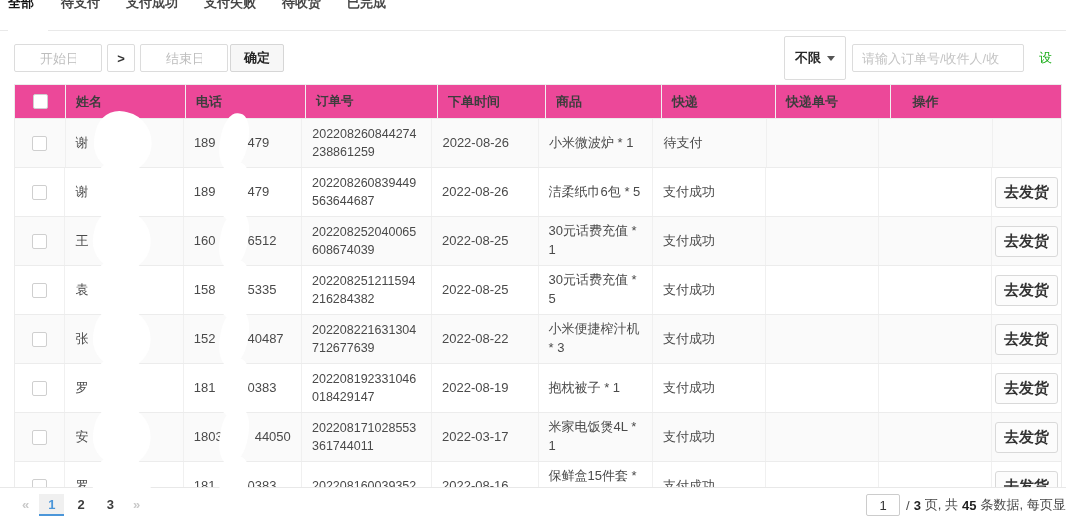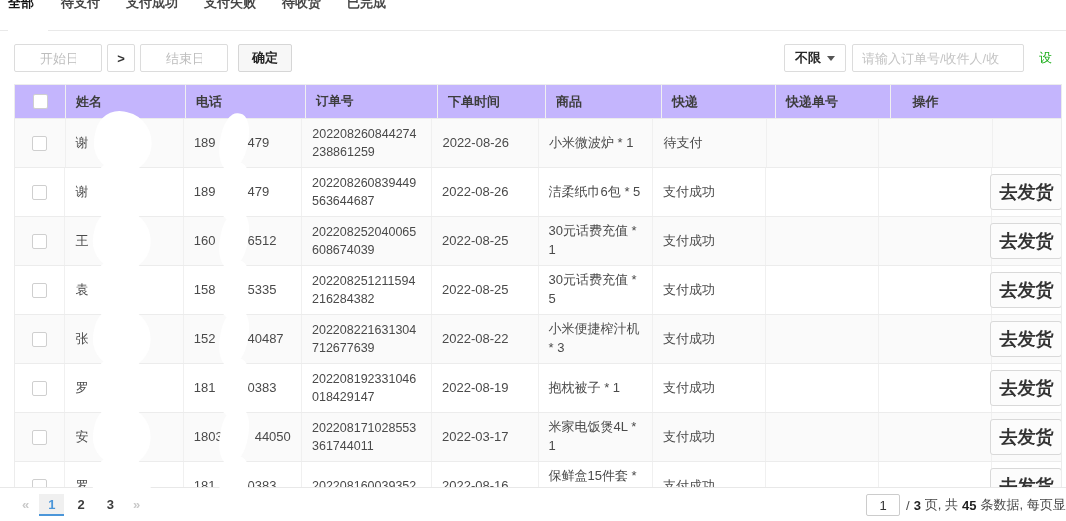--- a/index.html
+++ b/index.html
@@ -15,55 +15,55 @@
   .tab.active { color:#141414; border-bottom:1px solid #fff; }
 
   
   .filterbar { margin:13px 14px 12px; display:flex; justify-content:space-between; align-items:center; height:28px; }
   .f-left, .f-right { display:flex; align-items:center; }
   .date-input { width:88px; height:28px; border:1px solid #dcdcdc; border-radius:2px; padding:0 25px;
                 font-size:13px; color:#555; background:#fff; outline:none; font-family:inherit; }
   .date-input::placeholder { color:#bdbdbd; }
   .arrow-btn { width:28px; height:28px; border:1px solid #dcdcdc; border-radius:2px; margin:0 5px;
                display:inline-flex; align-items:center; justify-content:center; font-weight:700; color:#333; background:#fff; }
-  .confirm-btn { height:28px; margin-left:10px; padding:0 13px; border:1px solid #d6d6d6; border-radius:2px;
+  .confirm-btn { height:28px; margin-left:2px; padding:0 13px; border:1px solid #d6d6d6; border-radius:2px;
                  background:#f7f7f7; font-weight:700; color:#262626; font-size:13px; cursor:pointer; font-family:inherit; }
-  .dd-btn { height:28px; padding:0 10px; border:1px solid #dcdcdc; border-radius:2px; background:#fff;
+  .dd-btn { height:44px; padding:0 10px; border:1px solid #dcdcdc; border-radius:2px; background:#fff;
             font-weight:700; color:#262626; font-size:13px; display:inline-flex; align-items:center; gap:6px;
             cursor:pointer; font-family:inherit; }
   .caret { width:0; height:0; border-left:4px solid transparent; border-right:4px solid transparent;
            border-top:5px solid #555; display:inline-block; }
   .search-input { width:172px; height:28px; border:1px solid #dcdcdc; border-radius:2px; margin-left:6px;
                   padding:0 9px; font-size:13px; outline:none; font-family:inherit; color:#ef4444; }
   .search-input::placeholder { color:#c4c4c4; }
   .settings-link { margin-left:15px; color:#1aad19; font-weight:500; white-space:nowrap; cursor:pointer; text-decoration:none; }
 
   
   .table { margin-left:14px; width:1048px; height:404px; border:1px solid #ececec; border-bottom:none; overflow:hidden; }
-  .thead { display:flex; height:34px; border-bottom:1px solid #ececec; background:#c4b5fd; }
+  .thead { display:flex; height:34px; border-bottom:1px solid #ececec; background:#ec4899; }
   .th { display:flex; align-items:center; padding:0 10px; font-weight:600; color:#3d3d3d; border-right:1px solid #f0f0f0; }
   .th:last-child { border-right:none; }
   .tr { display:flex; height:49px; border-bottom:1px solid #ececec; background:#fff; }
   .tr.odd { background:#fafafa; }
   .td { display:flex; align-items:center; padding:0 10px; color:#4a4a4a; border-right:1px solid #f0f0f0;
         position:relative; line-height:1.45; }
   .td:last-child { border-right:none; }
   .c-check { width:51px; justify-content:center; }
   .c-name { width:120px; }
   .c-phone { width:120px; }
   .c-order { width:132px; word-break:break-all; font-size:12.5px; }
   .c-date { width:108px; }
   .c-product { width:116px; flex-wrap:wrap; word-break:break-all; align-content:center; }
   .c-status { width:115px; }
   .c-courier { width:114px; }
   .c-tracking { width:115px; }
   .c-action { width:69px; justify-content:center; }
   .checkbox { width:15px; height:15px; border:1px solid #cfcfcf; border-radius:2px; background:#fff; display:inline-block; cursor:pointer; }
   .ship-btn { border:1px solid #d9d9d9; background:#fcfcfc; border-radius:3px; padding:5px 8px;
-              font-weight:700; font-size:18px; color:#333; cursor:pointer; white-space:nowrap; font-family:inherit; }
+              font-weight:700; font-size:15px; color:#333; cursor:pointer; white-space:nowrap; font-family:inherit; }
   .ph-gap { display:inline-block; width:32px; }
   .redact { position:absolute; background:#fff; z-index:3; pointer-events:none; }
   .redact-name { left:28px; top:-7px; width:58px; height:60px; transform:rotate(12deg); border-radius:42% 55% 48% 50%; }
   .redact-phone { left:36px; top:-6px; width:28px; height:58px; transform:rotate(9deg); border-radius:48% 42% 52% 46%; }
 
   
   .footer { position:absolute; left:0; right:0; bottom:0; height:34px; background:#fff; border-top:1px solid #e8e8e8;
             display:flex; align-items:center; padding-left:16px; }
   .pager { display:flex; align-items:center; gap:4px; }
   .pg-nav { color:#c9c9c9; font-weight:700; padding:2px 6px; cursor:pointer; }

